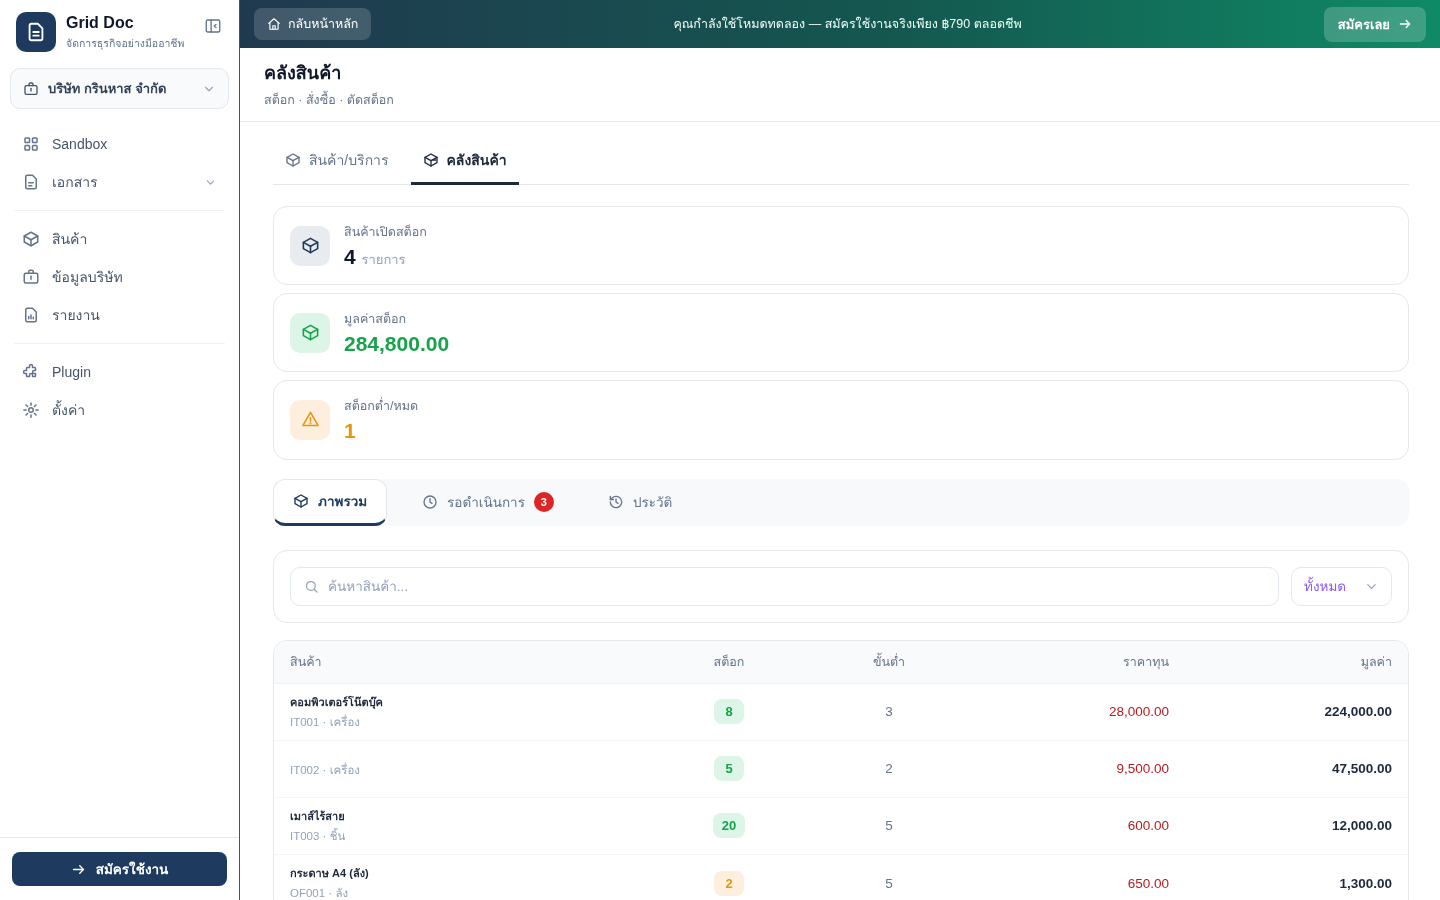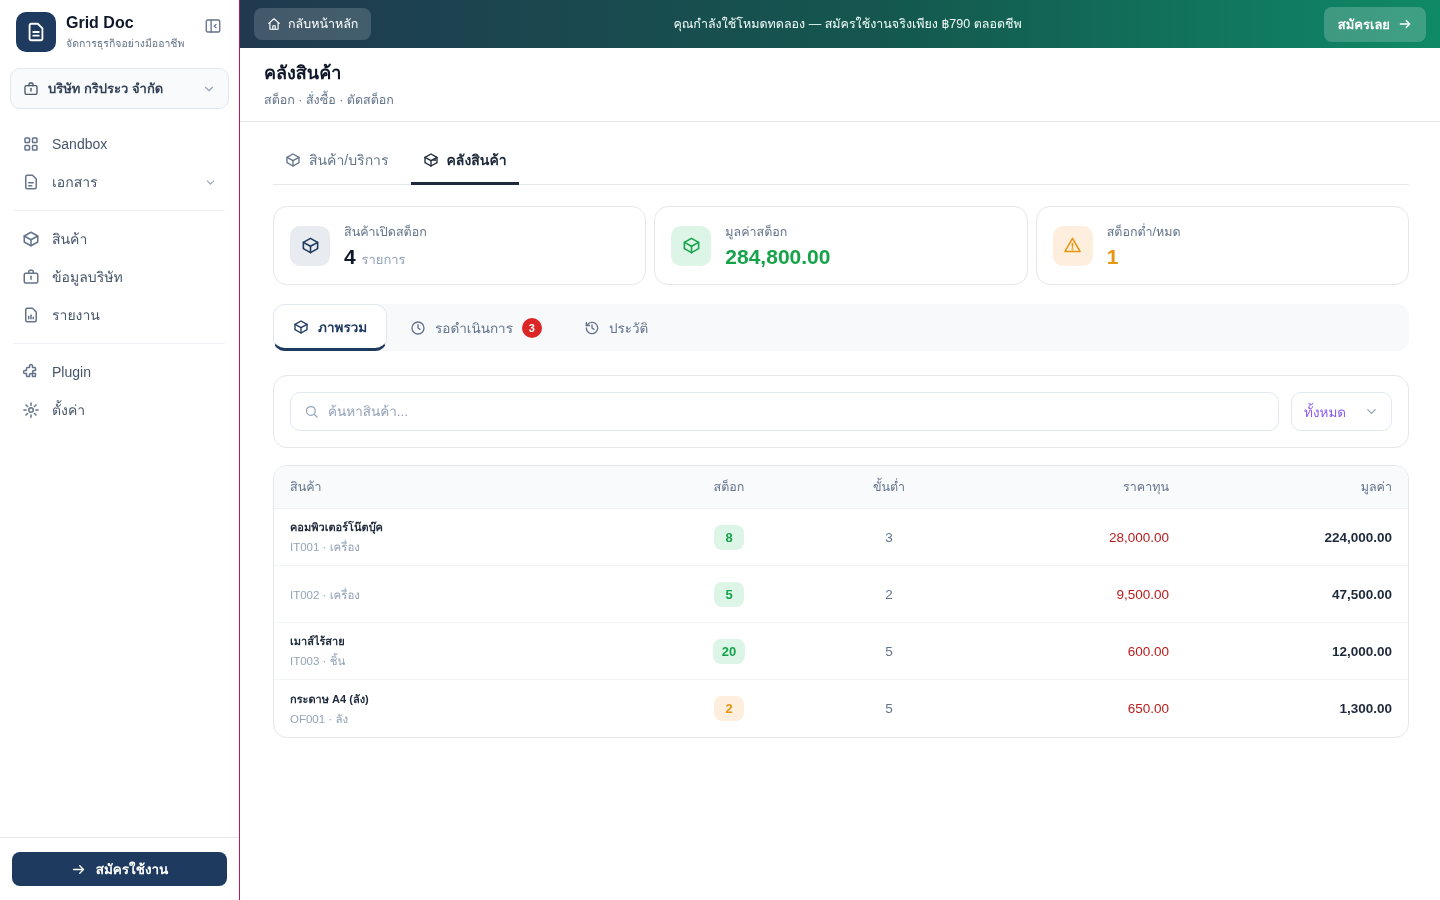--- a/index.html
+++ b/index.html
@@ -77,39 +77,39 @@
   
   .tabs { display:flex; gap:10px; border-bottom:1px solid #e5e7eb; }
   .tab {
     display:flex; align-items:center; gap:8px; padding:9px 12px 11px 12px; cursor:pointer;
     font-size:14px; color:#64748b; border-bottom:3px solid transparent; margin-bottom:-1px;
   }
   .tab.active { color:#1e293b; font-weight:bold; border-bottom-color:#1e293b; }
   .tab .ico { display:flex; }
 
   
-  .stats { display:grid; grid-template-columns:1fr 1fr 1fr; gap:8px; margin:21px 0 0 0; }
+  .stats { display:grid; grid-template-columns:1fr; gap:8px; margin:21px 0 0 0; }
   .stat-card {
     border:1px solid #e5e7eb; border-radius:14px; padding:15px 16px;
     display:flex; align-items:center; gap:14px; background:#fff;
   }
   .stat-ico { width:40px; height:40px; border-radius:10px; display:flex; align-items:center; justify-content:center; flex:none; }
   .stat-ico.gray { background:#e8ebf0; color:#1e3a5f; }
   .stat-ico.green { background:#dcf5e6; color:#16a34a; }
   .stat-ico.amber { background:#fdeedd; color:#e8960f; }
   .stat-label { font-size:12.5px; color:#64748b; margin-bottom:2px; }
   .stat-value { font-size:21px; font-weight:bold; color:#0f172a; line-height:1.2; }
   .stat-value .unit { font-size:13px; font-weight:normal; color:#94a3b8; }
   .stat-value.green { color:#16a34a; }
   .stat-value.amber { color:#e8960f; }
 
   
   .subtabs {
     margin-top:19px; background:#f7f9fb; border-radius:12px;
-    display:flex; align-items:stretch; gap:4px; height:47px;
+    display:flex; align-items:stretch; gap:16px; height:47px;
   }
   .subtab {
     display:flex; align-items:center; gap:9px; padding:0 19px; cursor:pointer;
     font-size:13.5px; color:#64748b; border-radius:12px;
   }
   .subtab.active {
     background:#fff; border:1px solid #e2e8f0; border-bottom:3px solid #1e3a5f;
     color:#1e3a5f; font-weight:bold;
   }
   .subtab .ico { display:flex; }
@@ -188,21 +188,21 @@
   </div>
 
   <div class="company-select">
     <span>
       <svg width="16" height="16" viewBox="0 0 24 24" fill="none" stroke="#475569" stroke-width="2" stroke-linecap="round" stroke-linejoin="round">
           <rect x="3" y="7" width="18" height="13" rx="2"></rect>
           <path d="M9 7V5a2 2 0 0 1 2-2h2a2 2 0 0 1 2 2v2"></path>
           <line x1="12" y1="11" x2="12" y2="15"></line>
         </svg>
     </span>
-    <span class="label">บริษัท กริประว จำกัด</span>
+    <span class="label">บริษัท กรินหาส จำกัด</span>
     <span class="chev">
       <svg width="14" height="14" viewBox="0 0 24 24" fill="none" stroke="#94a3b8" stroke-width="2" stroke-linecap="round" stroke-linejoin="round">
           <path d="M6 9l6 6 6-6"></path>
         </svg>
     </span>
   </div>
 
   <nav class="side-nav">
     <div class="nav-item">
       <span class="ico">

